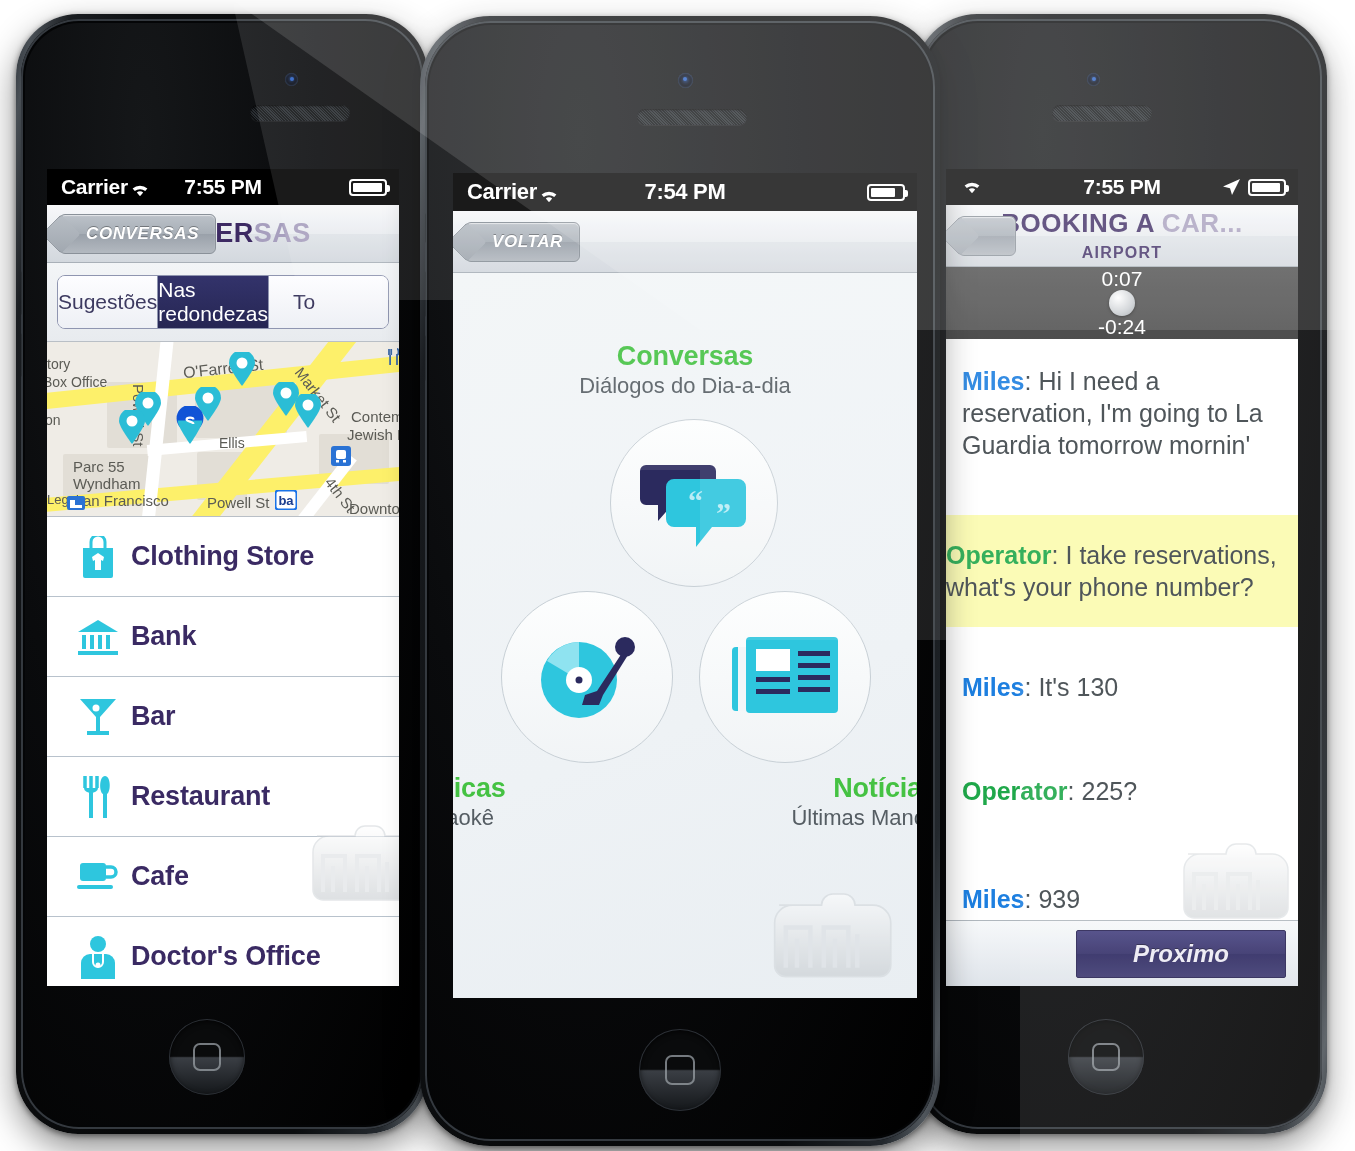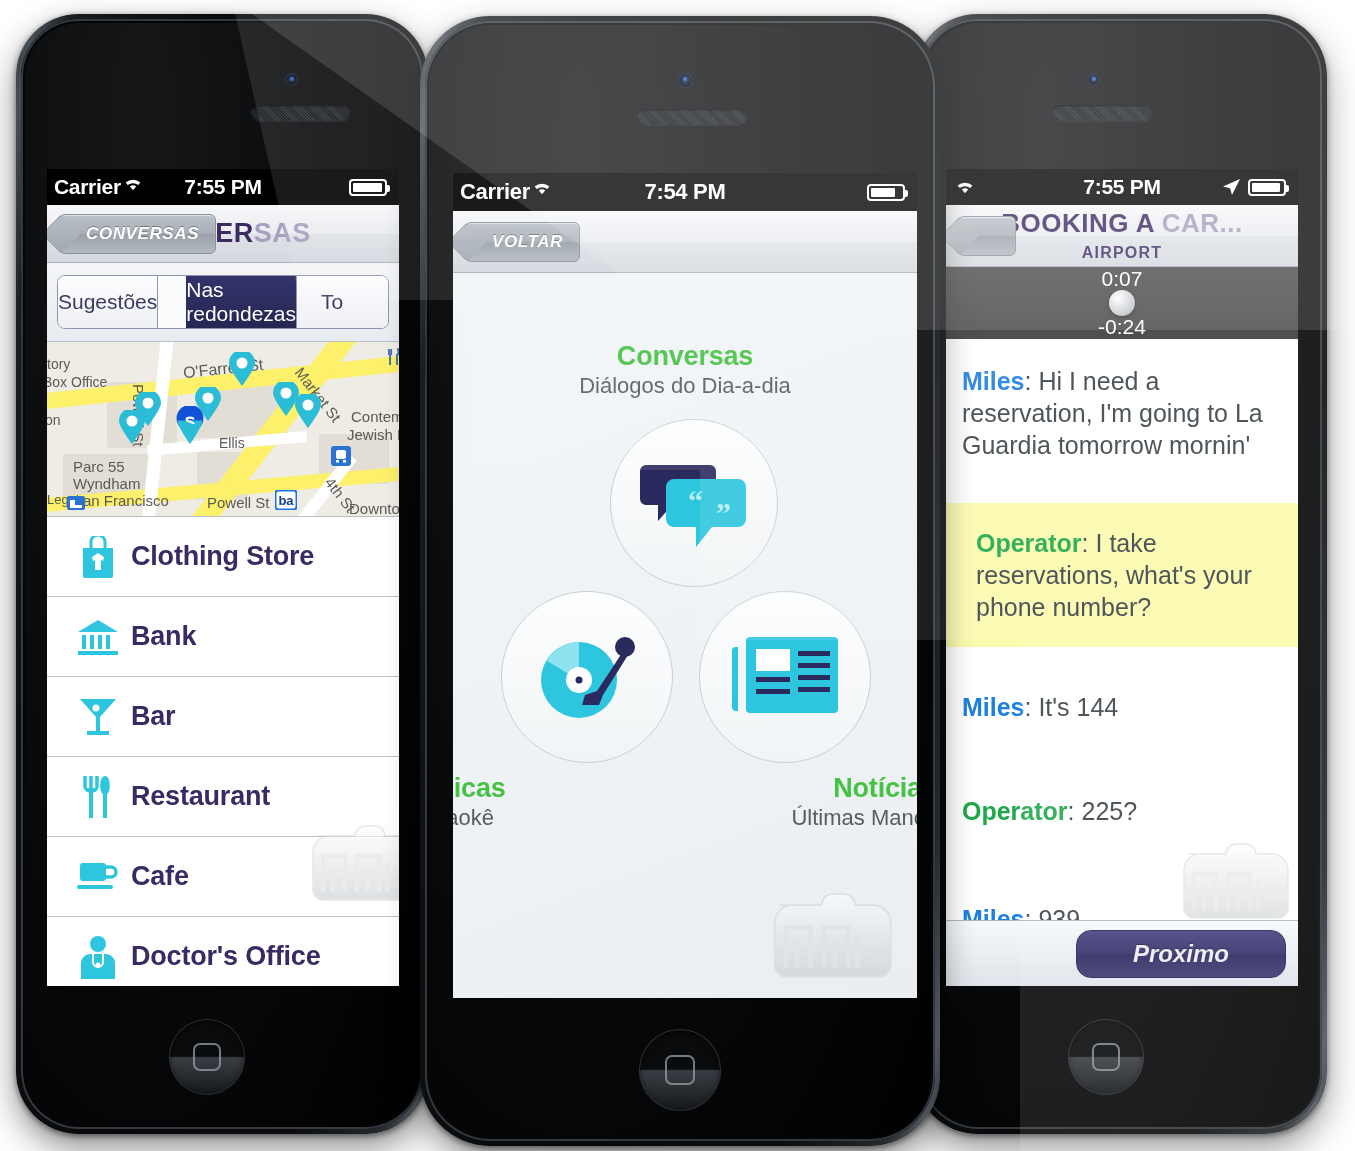--- a/index.html
+++ b/index.html
@@ -73,21 +73,21 @@
   }
   .statusbar {
     height: 36px;
     background: #000;
     color: #fff;
     display: flex; align-items: center;
     font-size: 21px; font-weight: bold;
     letter-spacing: -0.3px;
     position: relative;
   }
-  .sb-left { display:flex; align-items:flex-start; padding-left:7px; }
+  .sb-left { display:flex; align-items:flex-end; padding-left:14px; }
   .sb-center { position:absolute; left:0; right:0; text-align:center; pointer-events:none; }
   .sb-right { margin-left:auto; padding-right:12px; display:flex; align-items:center; gap:7px; }
   .wifi-ic { width:24px; height:18px; display:block; }
   .batt {
     width:38px; height:17px; border:2px solid #fff; border-radius:4px;
     position:relative;
   }
   .batt::after{content:'';position:absolute;right:-5px;top:4px;width:3px;height:7px;background:#fff;border-radius:0 2px 2px 0;}
   .loc-ic{width:20px;height:20px;}
 
@@ -141,21 +141,20 @@
   .seg-item {
     flex:1; display:flex; align-items:center; justify-content:center;
     font-size:21px; color:#3d3a60;
     border-right:1px solid #8f95b0;
     background: linear-gradient(180deg,#fdfdff,#eef0f5);
   }
   .seg-item:last-child{border-right:none;text-align:right;}
   .seg-item.active {
     color:#fff;
     background: linear-gradient(180deg,#33336b 0%,#262653 100%);
-    margin-left: 28px;
   }
 
   
   .map { height:175px; position:relative; background:#e5e5e5; overflow:hidden; border-bottom:1px solid #b9bfc6;}
   .maproad { position:absolute; background:#fdf06a; }
   .maproad.white{background:#fff;}
   .maplabel{position:absolute;font-size:14px;color:#5b5b55;white-space:nowrap;font-family:"Liberation Sans",sans-serif;}
   .mapblock{position:absolute;background:#e2ded6;border-radius:2px;}
   .pin{position:absolute;width:26px;height:34px;}
 
@@ -206,21 +205,21 @@
   .spk { font-weight:bold; }
   .spk.miles{color:#1d7fe0;}
   .spk.op{color:#1fa84a;}
   .bottombar {
     position:absolute; left:0; right:0; bottom:0; height:66px;
     background: linear-gradient(180deg,#f6f8fa,#dfe4ea);
     border-top:1px solid #b0b7be;
     display:flex; align-items:center; justify-content:flex-end; padding-right:12px;
   }
   .nextbtn {
-    width:210px; height:48px; border-radius:15px;
+    width:210px; height:48px; border-radius:2px;
     background: linear-gradient(180deg,#45417f 0%,#332e68 50%,#2b2760 51%,#3b376f 100%);
     border:1px solid #262152;
     color:#eceaf4; font-size:24px; font-style:italic; font-weight:bold;
     display:flex; align-items:center; justify-content:center;
     text-shadow:0 -1px 0 rgba(0,0,0,.4);
   }
 
   
   .watermark {
     position:absolute; width:120px; height:92px; opacity:.55;
@@ -281,25 +280,25 @@
             <div class="pfill" style="width:22%"></div>
             <div class="pknob" style="left:22%"></div>
           </div>
           <span class="ptime">-0:24</span>
         </div>
 
         <div class="transcript">
           <div class="line" style="padding-top:26px;">
             <span class="spk miles">Miles</span><span>: Hi I need a reservation, I'm going to La Guardia tomorrow mornin'</span>
           </div>
-          <div class="line hl" style="margin-top:22px;padding:24px 30px;">
+          <div class="line hl" style="margin-top:34px;padding:24px 0;">
             <span class="spk op">Operator</span><span>: I take reservations, what's your phone number?</span>
           </div>
           <div class="line" style="padding-top:44px;">
-            <span class="spk miles">Miles</span><span>: It's 144</span>
+            <span class="spk miles">Miles</span><span>: It's 130</span>
           </div>
           <div class="line" style="padding-top:52px;">
             <span class="spk op">Operator</span><span>: 225?</span>
           </div>
           <div class="line" style="padding-top:56px;">
             <span class="spk miles">Miles</span><span>: 939</span>
           </div>
         </div>
 
         <svg class="watermark" style="right:8px; bottom:62px;" viewBox="0 0 120 92">

